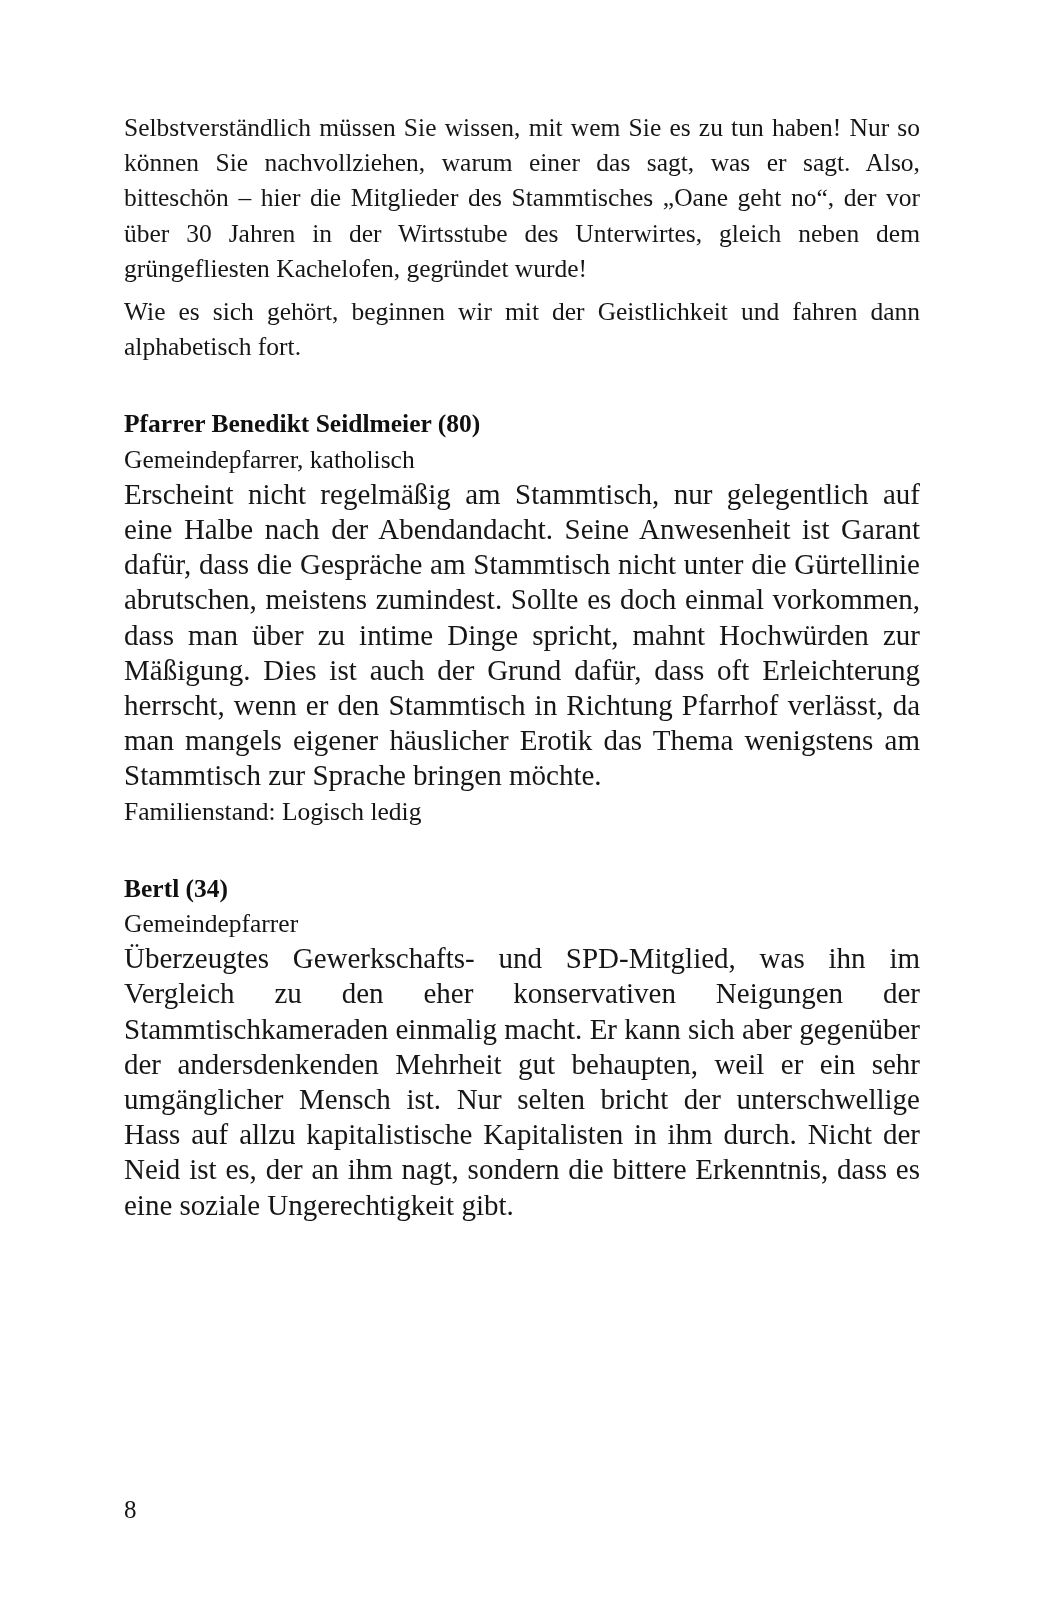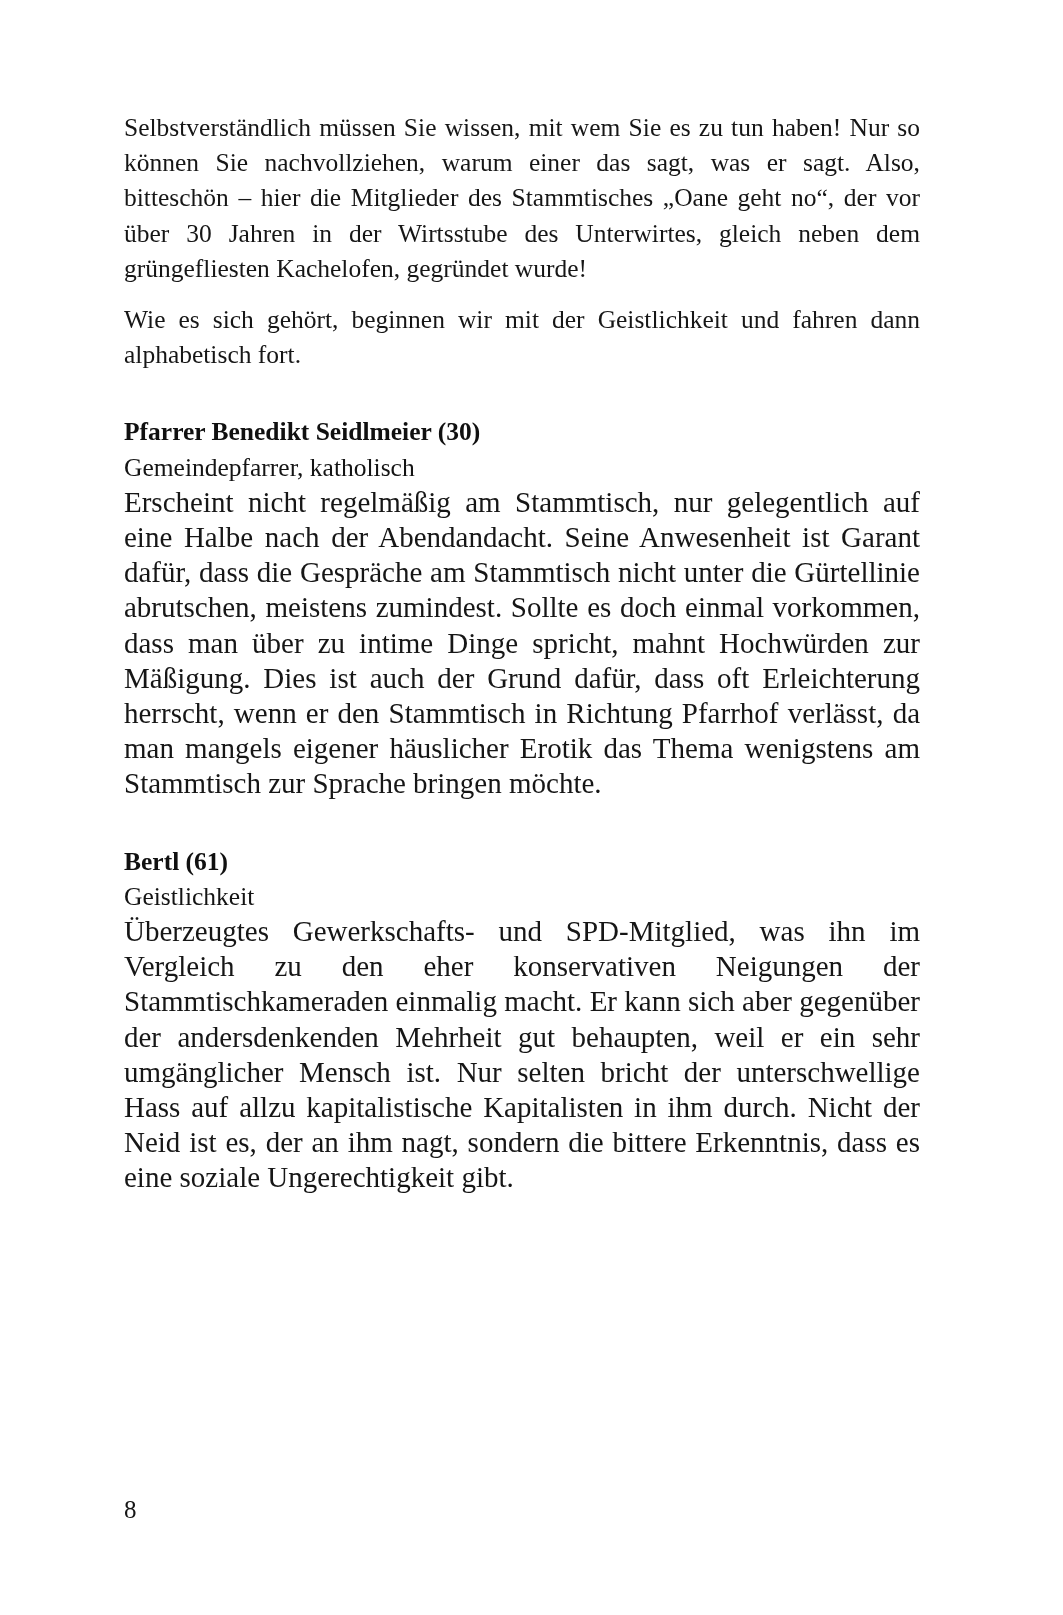--- a/index.html
+++ b/index.html
@@ -33,21 +33,21 @@
     line-height: 35.2px;
     text-align: justify;
     text-justify: inter-word;
     color: #161616;
     -webkit-hyphens: manual;
     hyphens: manual;
   }
 
   
   .para.flush {
-    margin-top: 16px;
+    margin-top: 8px;
   }
 
   .entry {
     margin-top: 42px;
   }
 
   .entry-name {
     margin: 0;
     font-size: 25.5px;
     line-height: 35.2px;
@@ -94,28 +94,29 @@
 
 <div class="page">
 
   <div class="text-column">
 
     <p class="para">Selbstverständlich müssen Sie wissen, mit wem Sie es zu tun haben! Nur so können Sie nachvollziehen, warum einer das sagt, was er sagt. Also, bitteschön – hier die Mitglieder des Stammtisches „Oane geht no“, der vor über 30 Jahren in der Wirtsstube des Unterwirtes, gleich neben dem grüngefliesten Kachelofen, gegründet wurde!</p>
 
     <p class="para flush">Wie es sich gehört, beginnen wir mit der Geistlichkeit und fahren dann alphabetisch fort.</p>
 
     <div class="entry">
-      <p class="entry-name">Pfarrer Benedikt Seidlmeier (30)</p>
+      <p class="entry-name">Pfarrer Benedikt Seidlmeier (80)</p>
       <p class="entry-role">Gemeindepfarrer, katholisch</p>
       <p class="entry-body">Erscheint nicht regelmäßig am Stammtisch, nur gelegentlich auf eine Halbe nach der Abendandacht. Seine Anwesenheit ist Garant dafür, dass die Gespräche am Stammtisch nicht unter die Gürtellinie abrutschen, meistens zumindest. Sollte es doch einmal vorkommen, dass man über zu intime Dinge spricht, mahnt Hochwürden zur Mäßigung. Dies ist auch der Grund dafür, dass oft Erleichterung herrscht, wenn er den Stammtisch in Richtung Pfarrhof verlässt, da man mangels eigener häuslicher Erotik das Thema wenigstens am Stammtisch zur Sprache bringen möchte.</p>
+      <p class="entry-status">Familienstand: Logisch ledig</p>
     </div>
 
     <div class="entry">
-      <p class="entry-name">Bertl (61)</p>
-      <p class="entry-role">Geistlichkeit</p>
+      <p class="entry-name">Bertl (34)</p>
+      <p class="entry-role">Gemeindepfarrer</p>
       <p class="entry-body">Überzeugtes Gewerkschafts- und SPD-Mitglied, was ihn im Vergleich zu den eher konservativen Neigungen der Stammtischkameraden einmalig macht. Er kann sich aber gegenüber der andersdenkenden Mehrheit gut behaupten, weil er ein sehr umgänglicher Mensch ist. Nur selten bricht der unterschwellige Hass auf allzu kapitalistische Kapitalisten in ihm durch. Nicht der Neid ist es, der an ihm nagt, sondern die bittere Erkenntnis, dass es eine soziale Ungerechtigkeit gibt.</p>
     </div>
 
   </div>
 
   <div class="folio">8</div>
 
 </div>
 
 </body></html>

